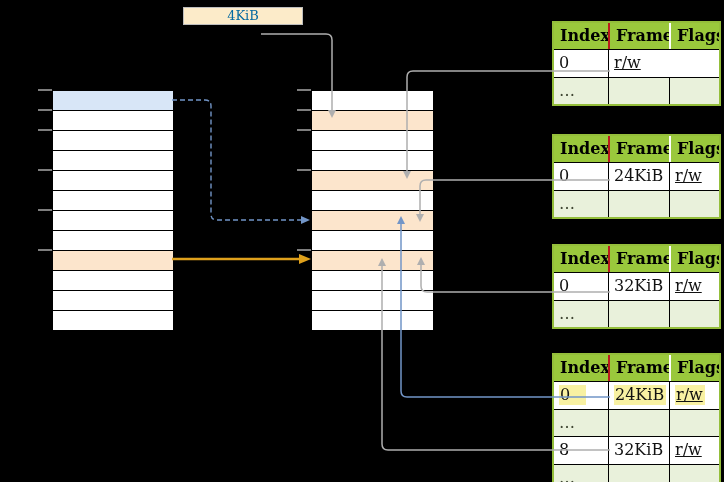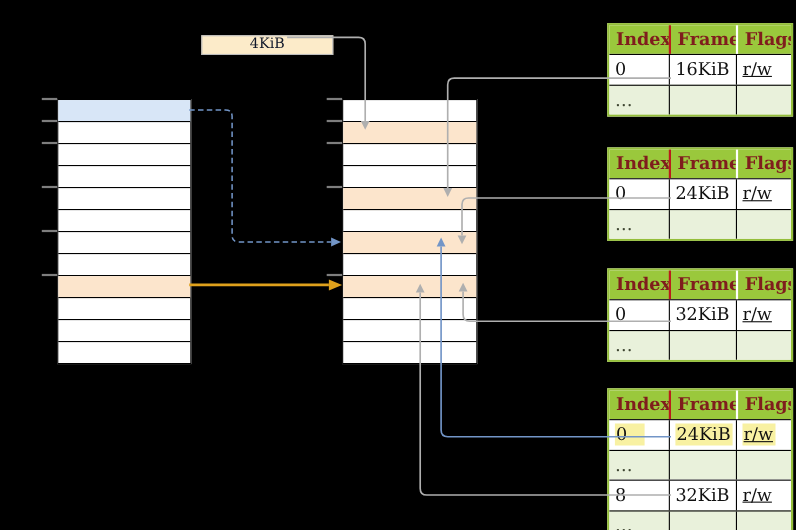--- a/index.html
+++ b/index.html
@@ -10,27 +10,27 @@
   }
   
   .mem-table{position:absolute;background:#fff;border:1px solid #000;}
   .mem-row{height:19px;border-bottom:1px solid #000;}
   .mem-row:last-child{border-bottom:none;}
   .mem-row.blue{background:#D8E6F7;}
   .mem-row.orange{background:#FCE5CC;}
   .tick{position:absolute;width:14px;height:0;border-top:2px solid #7E7E7E;}
   
   .size-label{
-    position:absolute;left:183px;top:32px;width:120px;height:18px;
+    position:absolute;left:183px;top:7px;width:120px;height:18px;
     background:#FCEBC9;border:1px solid #BDBDBD;box-sizing:border-box;
-    text-align:center;font-size:13px;line-height:16px;color:#0f172a;
+    text-align:center;font-size:13px;line-height:16px;color:#0369a1;
   }
   
   .pt{position:absolute;left:552px;width:169px;border:2px solid #94BE3A;box-sizing:border-box;background:#fff;}
-  .pt-header{display:flex;background:#9AC83C;color:#7f1d1d;font-weight:bold;height:26px;}
+  .pt-header{display:flex;background:#9AC83C;color:#000000;font-weight:bold;height:26px;}
   .pt-hcell{box-sizing:border-box;padding:3px 0 0 6px;font-size:16px;overflow:hidden;}
   .pt-hcell.c1{width:54px;}
   .pt-hcell.c2{width:61px;border-left:2px solid #b91c1c;}
   .pt-hcell.c3{flex:1;border-left:2px solid #fff;}
   .pt-row{display:flex;height:27px;background:#fff;border-top:1px solid #000;font-size:16px;color:#111;}
   .pt-row.dots{background:#E9F1DB;height:26px;color:#3d4430;}
   .pt-cell{box-sizing:border-box;padding:3px 0 0 5px;overflow:hidden;}
   .pt-cell.c1{width:54px;}
   .pt-cell.c2{width:61px;border-left:1px solid #000;}
   .pt-cell.c3{flex:1;border-left:1px solid #000;text-decoration:underline;}
@@ -89,21 +89,20 @@
 <div class="tick" style="left:297px;top:249px;"></div>
 
 <div class="pt" style="top:21px;">
   <div class="pt-header">
     <div class="pt-hcell c1">Index</div>
     <div class="pt-hcell c2">Frame</div>
     <div class="pt-hcell c3">Flags</div>
   </div>
   <div class="pt-row">
     <div class="pt-cell c1">0</div>
-    <div class="pt-cell c2">16KiB</div>
     <div class="pt-cell c3">r/w</div>
   </div>
   <div class="pt-row dots">
     <div class="pt-cell c1">…</div>
     <div class="pt-cell c2"></div>
     <div class="pt-cell c3"></div>
   </div>
 </div>
 
 <div class="pt" style="top:134px;">

